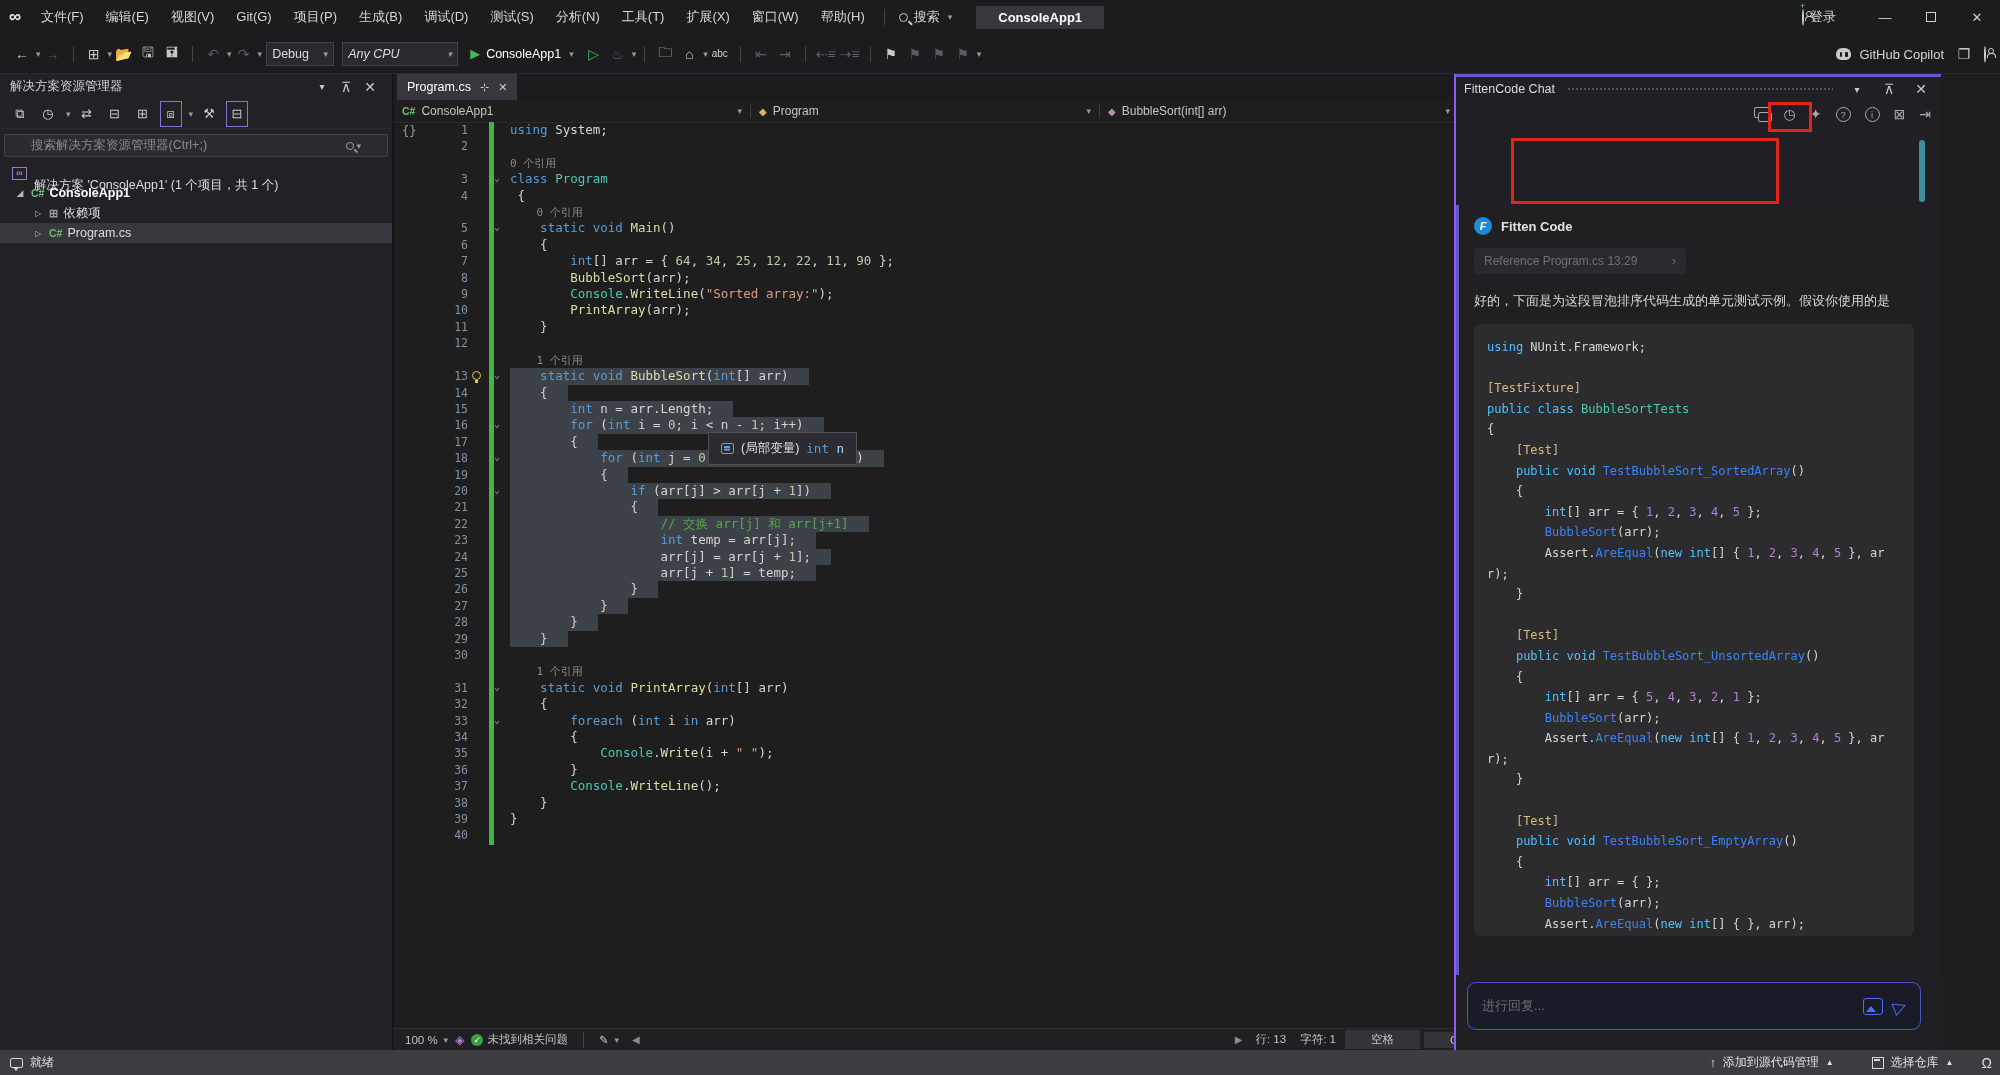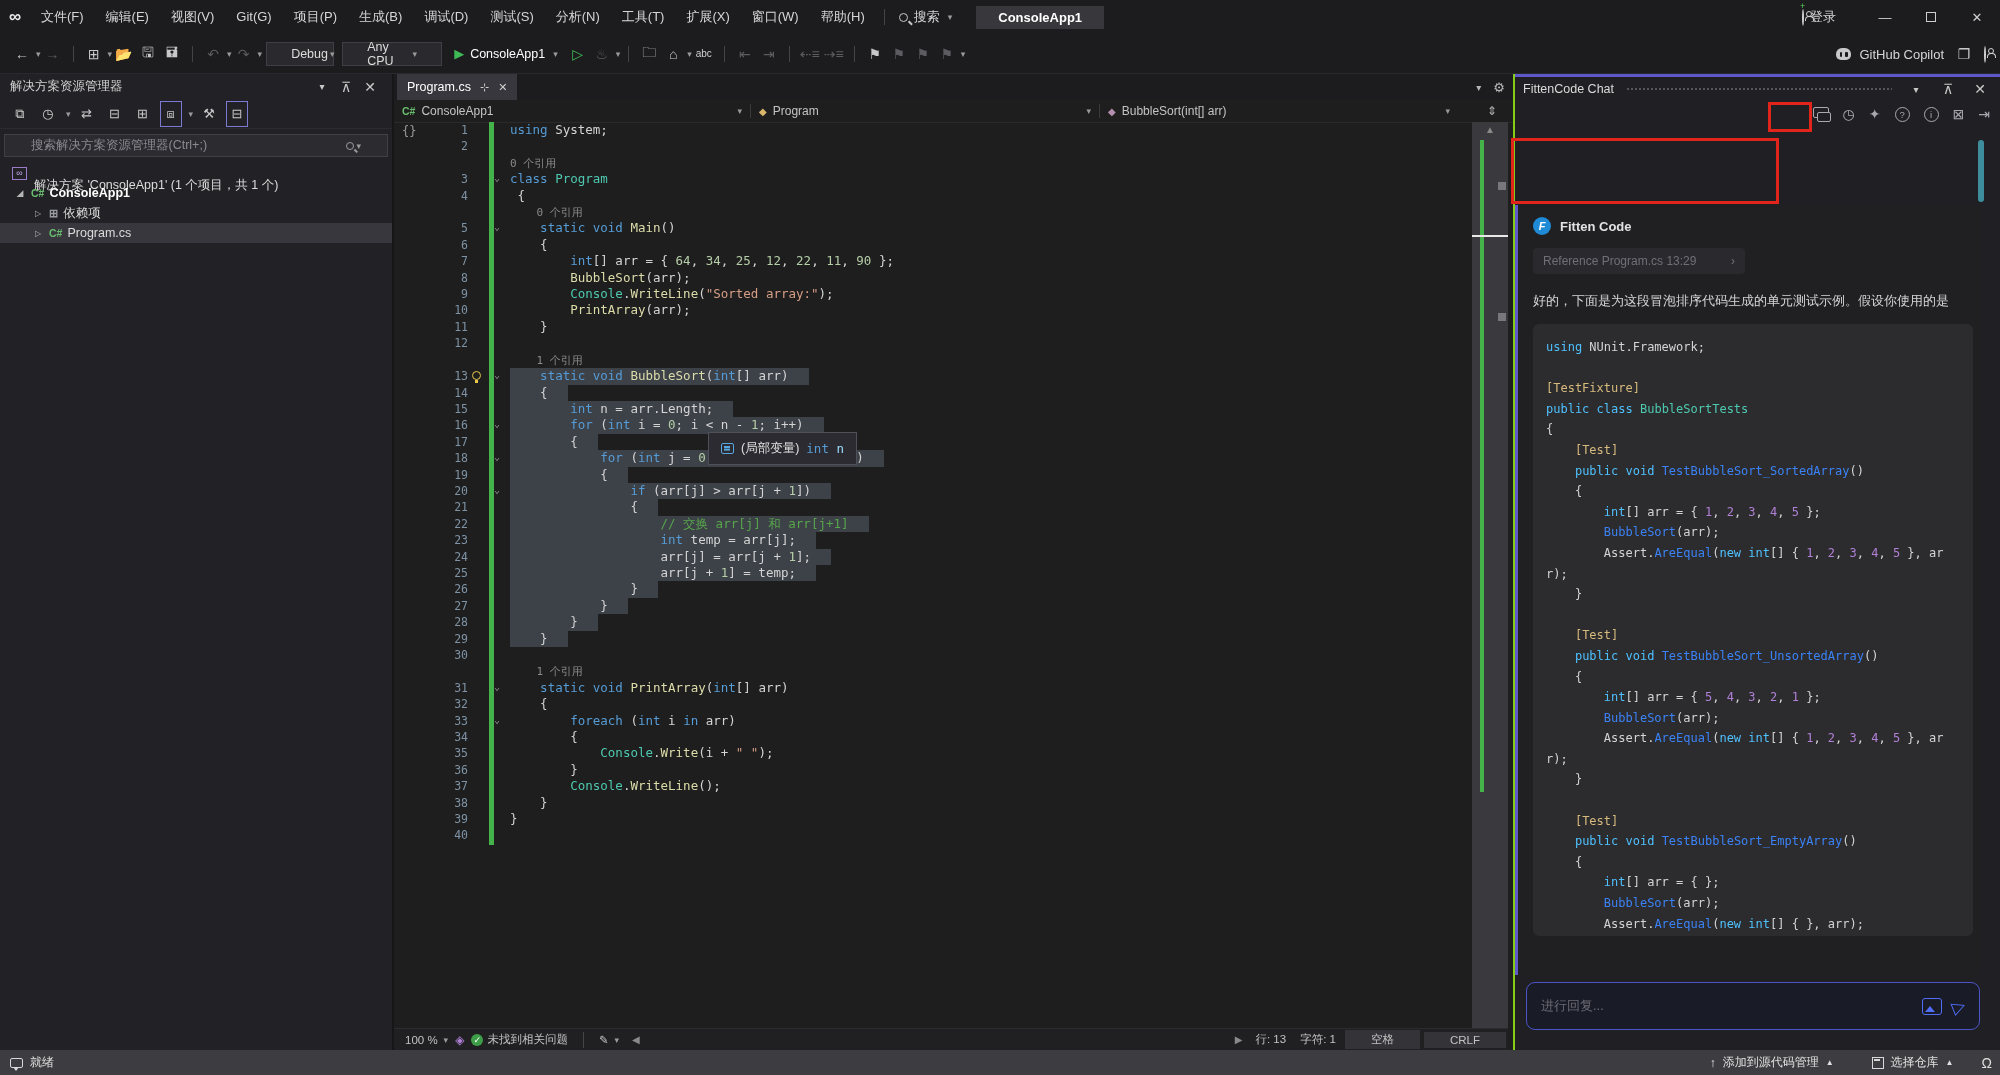--- a/index.html
+++ b/index.html
@@ -26,21 +26,21 @@
   .icon-person::before { content:""; position:absolute; left:3.2px; top:1.5px; width:4px; height:4px; border-radius:50%; border:1.2px solid #d0d0d0; }
   .icon-person::after { content:""; position:absolute; left:1.6px; top:6.5px; width:7px; height:4px; border:1.2px solid #d0d0d0; border-bottom:none; border-radius:4px 4px 0 0; }
   .green-tick { position:absolute; margin-left:-4px; margin-top:-9px; color:#57d35a; font-size:9px; }
 
   
   #toolbar { position:absolute; left:0; top:34px; width:2000px; height:40px; background:#1c1c1f; border-bottom:1px solid #2a2a2e; display:flex; align-items:center; }
   .tbtn { display:inline-flex; align-items:center; justify-content:center; min-width:22px; height:26px; color:#c8c8c8; font-size:14px; margin:0 1px; }
   .tbtn.dim { color:#5c5c60; }
   .tbtn.green { color:#3fba54; }
   .caret { font-size:9px; color:#9a9a9a; margin-left:2px; }
-  .combo { display:flex; align-items:center; justify-content:space-between; background:#2a2a2e; border:1px solid #3f3f46; height:24px; padding:0 24px; color:#dcdcdc; font-size:12.5px; margin:0 4px; }
+  .combo { display:flex; align-items:center; justify-content:space-between; background:#2a2a2e; border:1px solid #3f3f46; height:24px; padding:0 5px; color:#dcdcdc; font-size:12.5px; margin:0 4px; }
   .runbtn { display:flex; align-items:center; gap:6px; padding:0 8px; color:#ffffff; font-size:12.5px; }
   .copilot-area { position:absolute; right:14px; top:0; height:40px; display:flex; align-items:center; gap:8px; color:#d6d6d6; }
   .icon-copilot { width:15px; height:12px; background:#c8c8c8; border-radius:6px 6px 5px 5px; position:relative; }
   .icon-copilot::before, .icon-copilot::after { content:""; position:absolute; top:3.5px; width:2.5px; height:5px; background:#1c1c1f; border-radius:1px; }
   .icon-copilot::before { left:3.5px; } .icon-copilot::after { right:3.5px; }
 
   
   #explorer { position:absolute; left:0; top:74px; width:394px; height:976px; background:#222226; border-right:2px solid #161618; }
   .panel-title { display:flex; align-items:center; height:25px; padding:0 10px; color:#d2d2d2; font-size:12.5px; }
   .panel-title .spacer { flex:1; }
@@ -101,21 +101,21 @@
 
   
   #ed-bottom { position:absolute; left:0; top:954px; width:1114px; height:22px; background:#202023; border-top:1px solid #2c2c30; display:flex; align-items:center; font-size:11.5px; color:#c2c2c2; }
   .ebitem { display:flex; align-items:center; gap:4px; padding:0 7px; }
   .ebox { background:#333338; padding:2px 26px; margin:0 2px; }
   .circle-ok { width:12px; height:12px; border-radius:50%; background:#3d9e47; color:#fff; font-size:9px; line-height:12px; text-align:center; }
   .intelli { color:#b180d7; font-size:12px; }
   .hsb-track { flex:1; height:12px; }
 
   
-  #chat { position:absolute; left:1513px; top:74px; width:487px; height:976px; background:#202024; border-left:2px solid #84cc16; }
+  #chat { position:absolute; left:1454px; top:74px; width:487px; height:976px; background:#202024; border-left:2px solid #8b5cf6; }
   #chat-topline { position:absolute; left:0; top:0; width:100%; height:3px; background:#5e58c8; }
   #chat-header { position:absolute; left:0; top:3px; width:100%; height:24px; display:flex; align-items:center; padding:0 8px; gap:8px; color:#dadada; font-size:12.5px; }
   .grip { flex:1; height:5px; background-image:radial-gradient(circle, #55555c 1px, transparent 1.1px); background-size:4px 4px; margin:0 4px; }
   #chat-tools { position:absolute; right:10px; top:32px; display:flex; align-items:center; gap:14px; color:#a8a8ae; font-size:14px; }
   .circ { width:15px; height:15px; border:1.2px solid #a8a8ae; border-radius:50%; font-size:9.5px; line-height:14px; text-align:center; }
   .icon-chatbub { width:16px; height:11px; border:1.4px solid #a8a8ae; border-radius:2px; position:relative; margin-top:-3px; }
   .icon-chatbub::after { content:""; position:absolute; left:3px; top:4px; width:12px; height:8px; background:#202024; border:1.4px solid #a8a8ae; border-radius:2px; }
 
   #you-card { position:absolute; left:0; top:66px; width:465px; height:65px; background:#29292d; padding:12px 15px; }
   .you-row { display:flex; align-items:center; gap:9px; color:#dedede; font-size:13px; }
@@ -213,21 +213,21 @@
     <span class="tbtn">🖬</span>
     <span class="tb-divider"></span>
     <span class="tbtn dim">↶</span>
     <span class="caret">▾</span>
     <span class="tbtn dim">↷</span>
     <span class="caret">▾</span>
     <span class="combo" style="width:68px;">
         <span>Debug</span>
         <span class="caret">▾</span>
       </span>
-    <span class="combo" style="width:100px;">
+    <span class="combo" style="width:116px;font-style:italic;">
         <span>Any CPU</span>
         <span class="caret">▾</span>
       </span>
     <span class="runbtn">
       <span style="color:#3fba54;font-size:13px;">▶</span>
       <span>ConsoleApp1</span>
       <span class="caret">▾</span>
     </span>
     <span class="tbtn green">▷</span>
     <span class="tbtn dim">♨</span>

